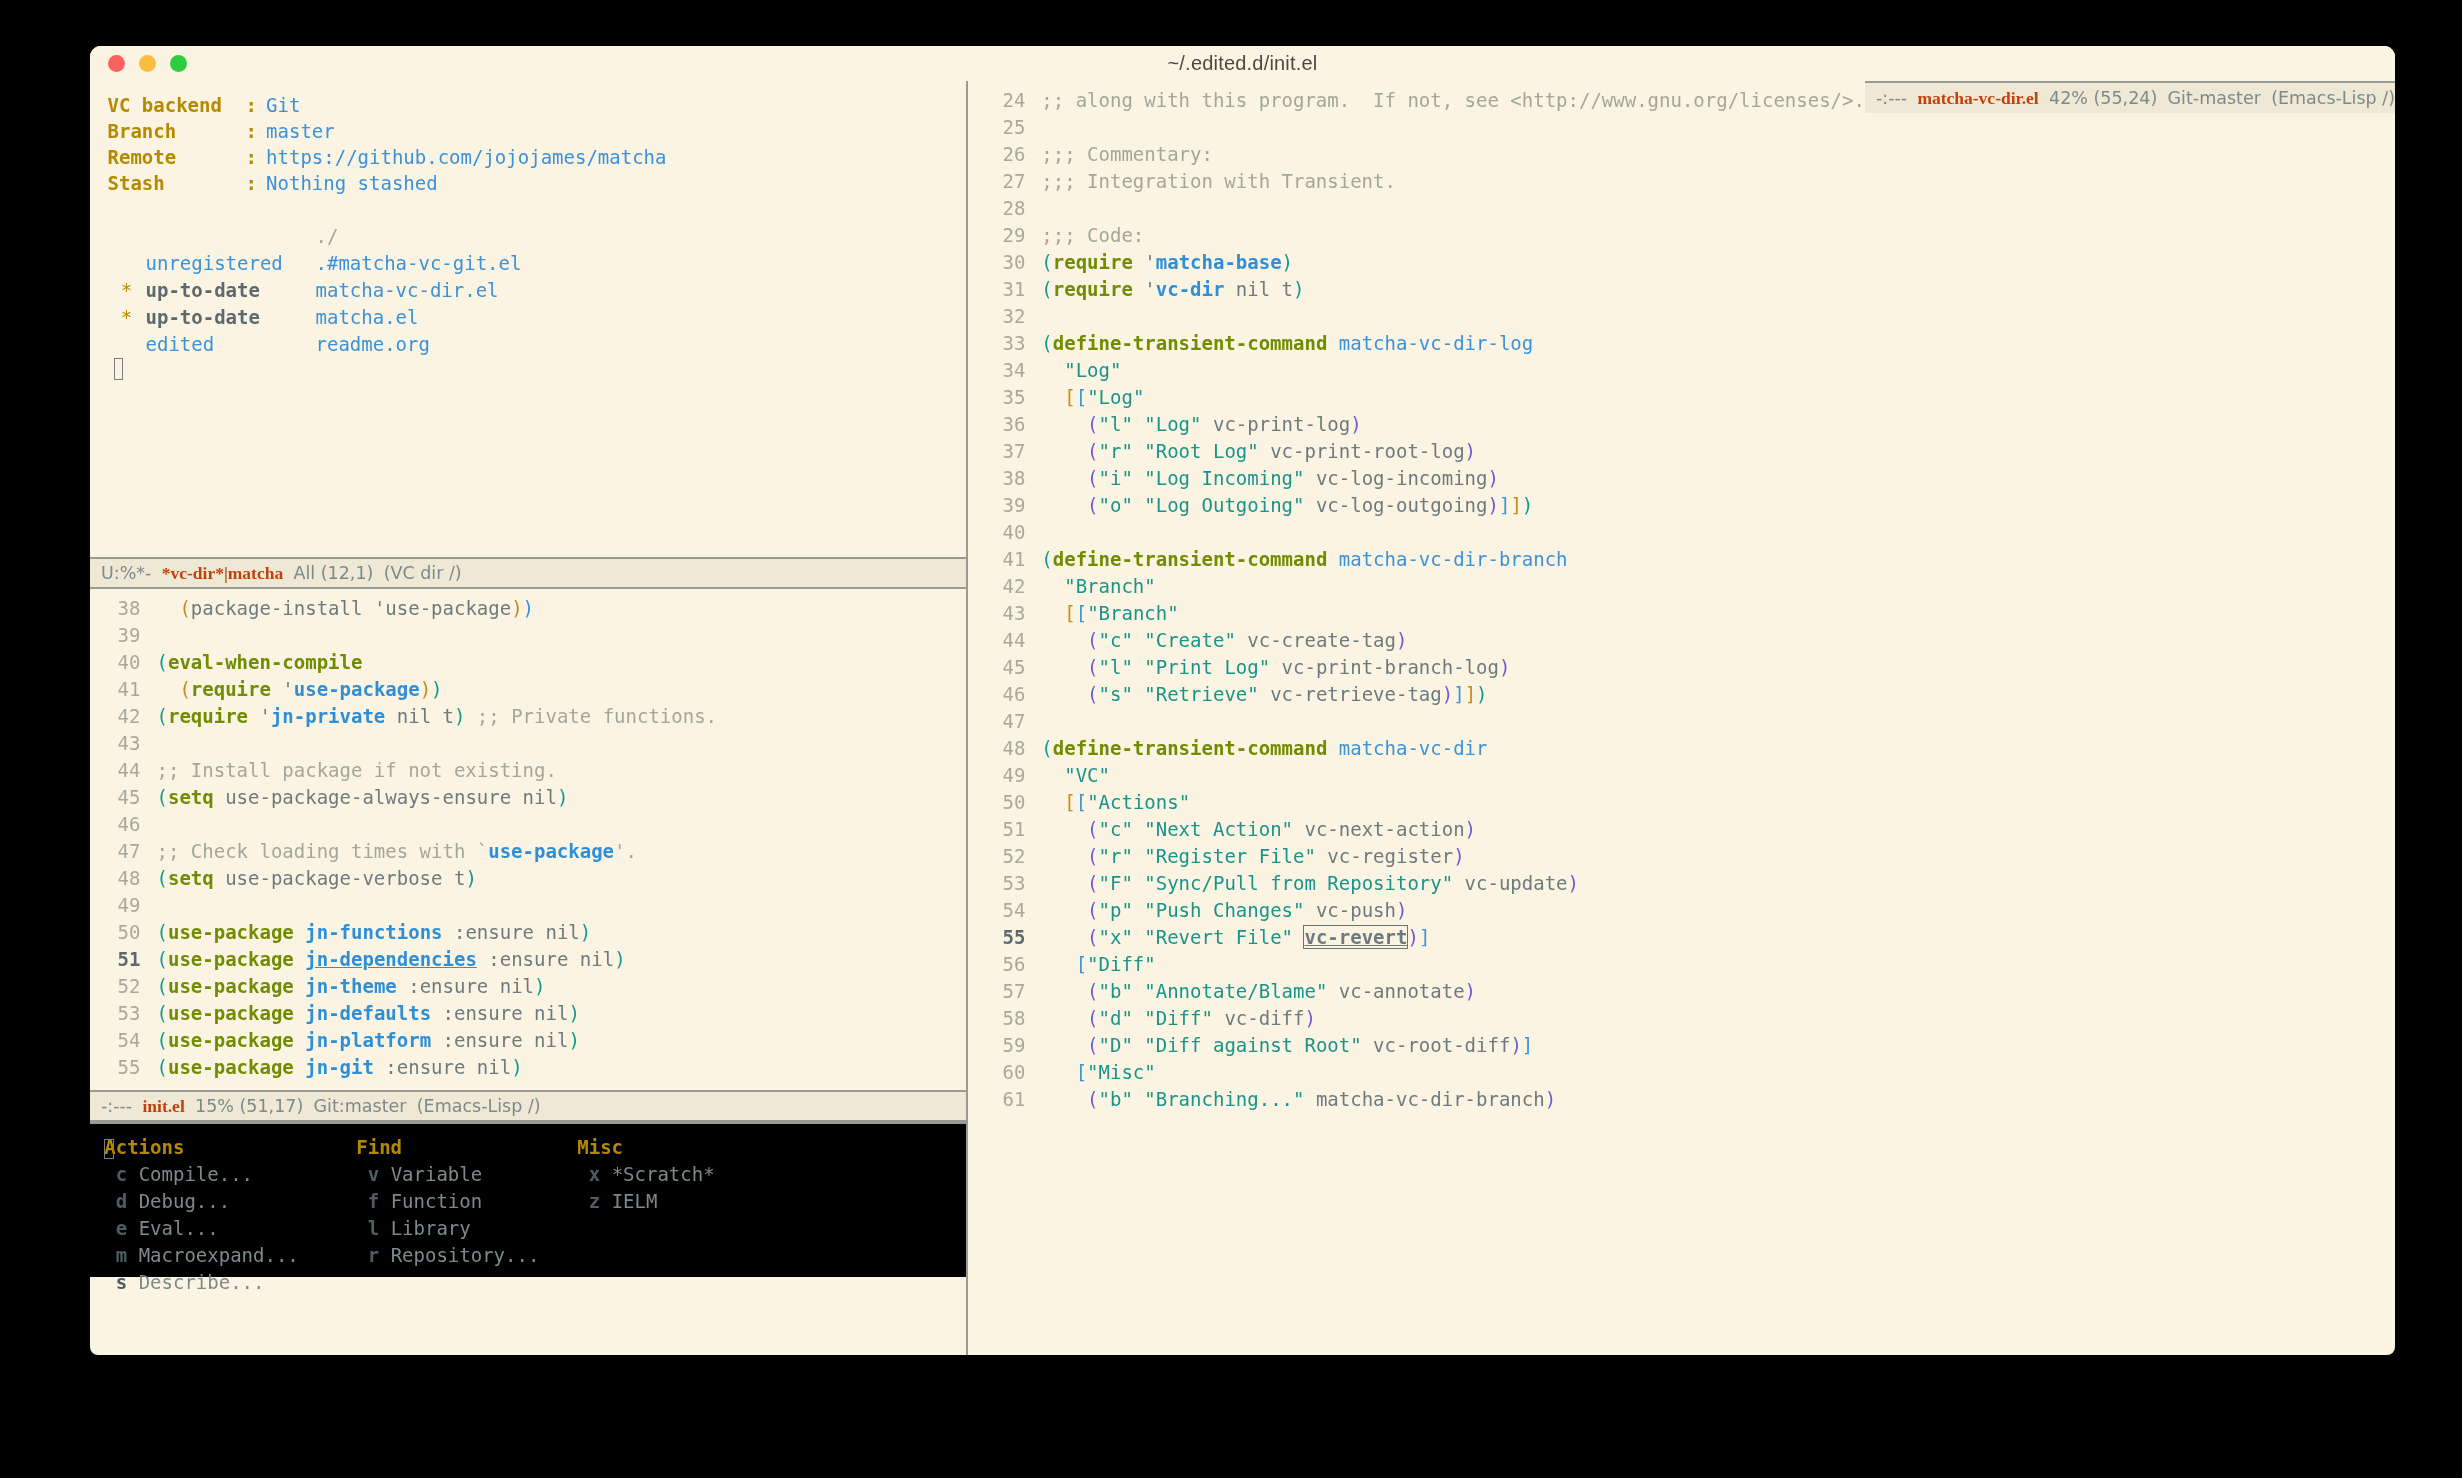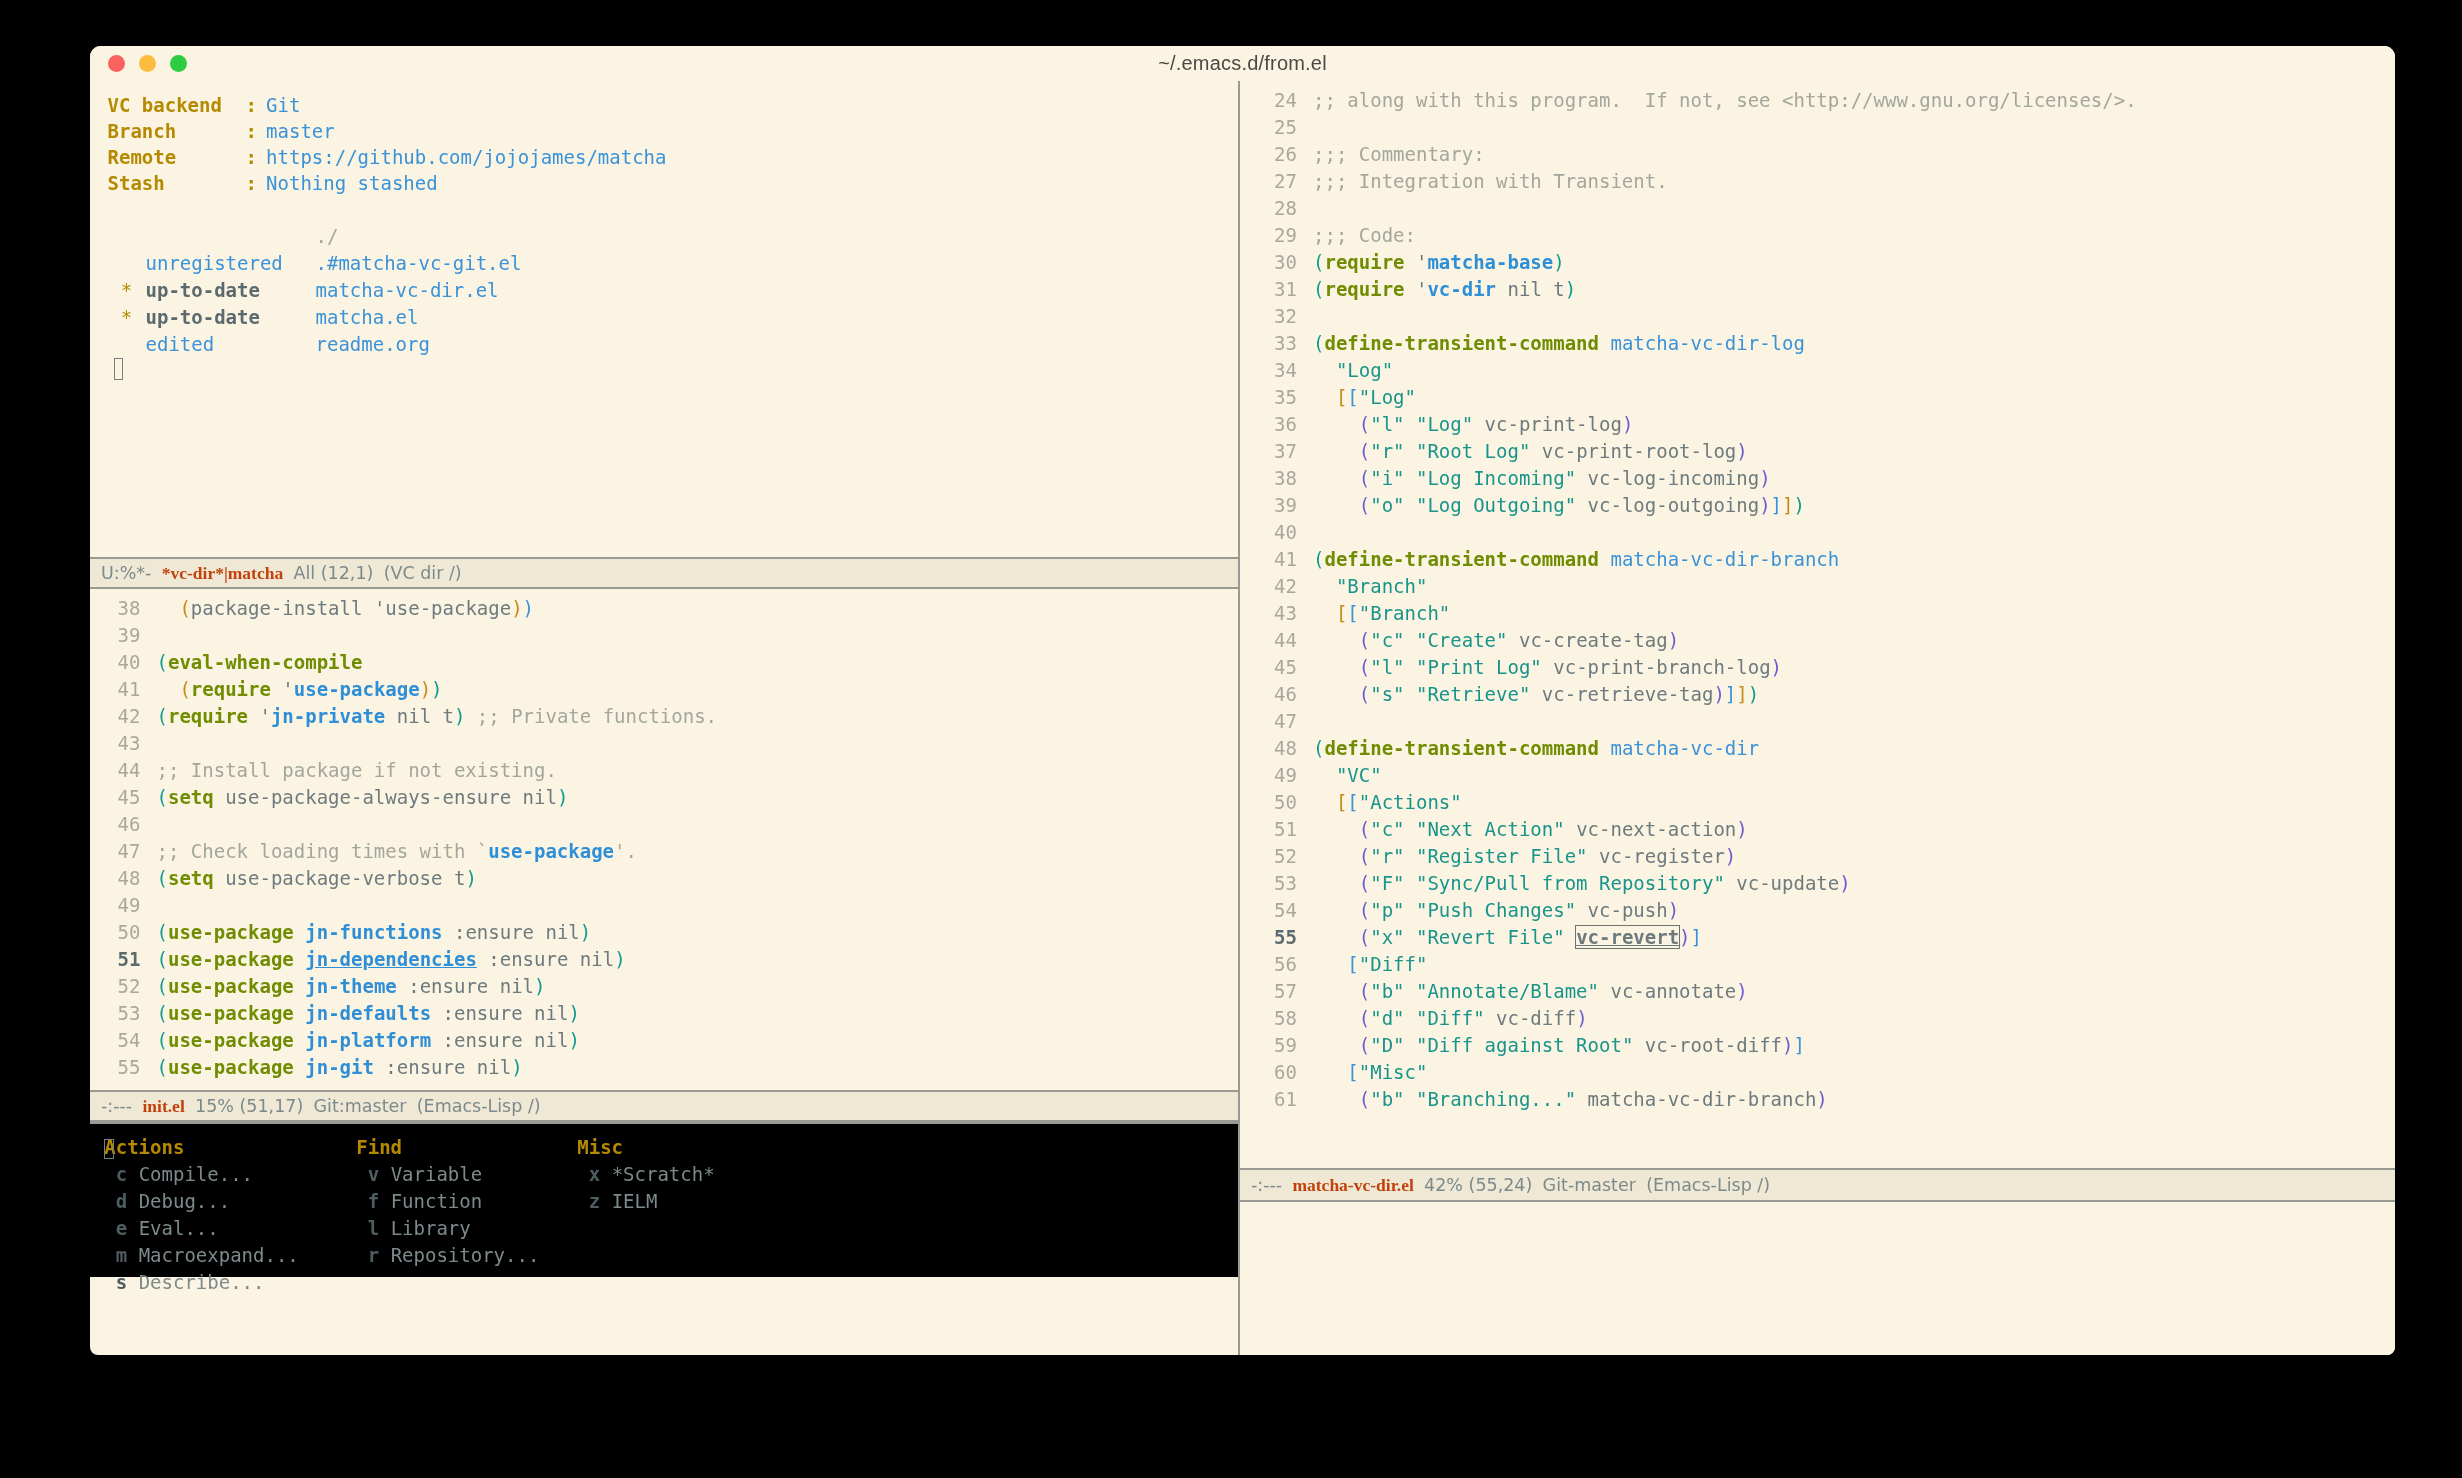--- a/index.html
+++ b/index.html
@@ -32,21 +32,21 @@
   .light.green { background: #2ecc40; }
   .title {
     position: absolute; left: 0; right: 0; text-align: center;
     font-family: "Liberation Sans", sans-serif;
     font-size: 20px; color: #4a4a44; letter-spacing: 0.2px;
   }
   
   .body { display: flex; height: 1274px; }
   .colL { width: 1150px; display: flex; flex-direction: column;
           border-right: 2.4px solid #9a9a94; }
-  .colR { flex: 1; display: flex; flex-direction: column; }
+  .colR { flex: 1; display: flex; flex-direction: row; }
 
   .pane { background: #fbf4e3; overflow: hidden; position: relative; }
   .modeline {
     background: #eee8d5;
     border-top: 2.4px solid #9a9a94;
     border-bottom: 2.4px solid #9a9a94;
     height: 32px; display: flex; align-items: center;
     padding-left: 11px; gap: 10.3px; white-space: nowrap;
     font-size: 17.5px; color: #7d8a8c;
     font-family: "DejaVu Sans", sans-serif;
@@ -122,21 +122,21 @@
 <body>
 
 <div class="frame">
 
   <div class="titlebar">
     <div class="lights">
       <div class="light red"></div>
       <div class="light yellow"></div>
       <div class="light green"></div>
     </div>
-    <div class="title">~/.emacs.d/from.el</div>
+    <div class="title">~/.edited.d/init.el</div>
   </div>
 
   <div class="body">
 
     <div class="colL">
 
       <div class="pane vcdir">
         <div id="vc-info">
             <div class="vcrow"><span class="vclbl">VC backend</span><span class="vcsep">:</span><span class="vcval">Git</span></div>
             <div class="vcrow"><span class="vclbl">Branch</span><span class="vcsep">:</span><span class="vcval">master</span></div>

